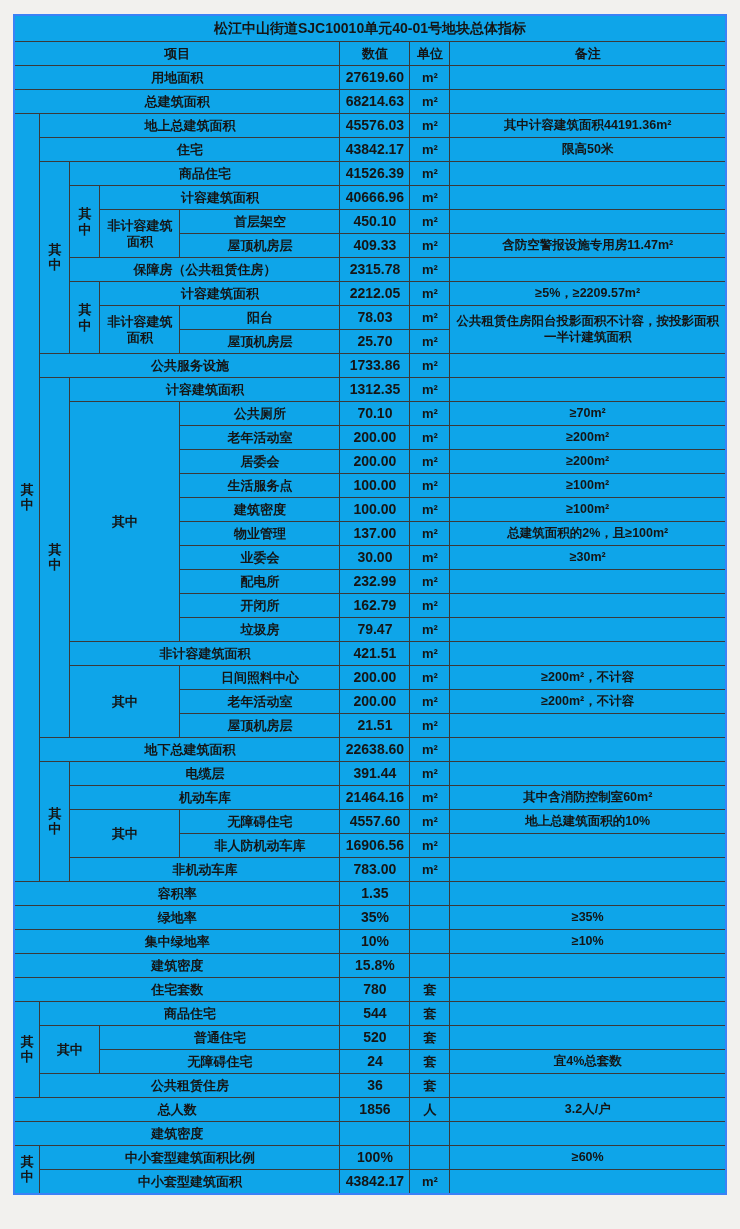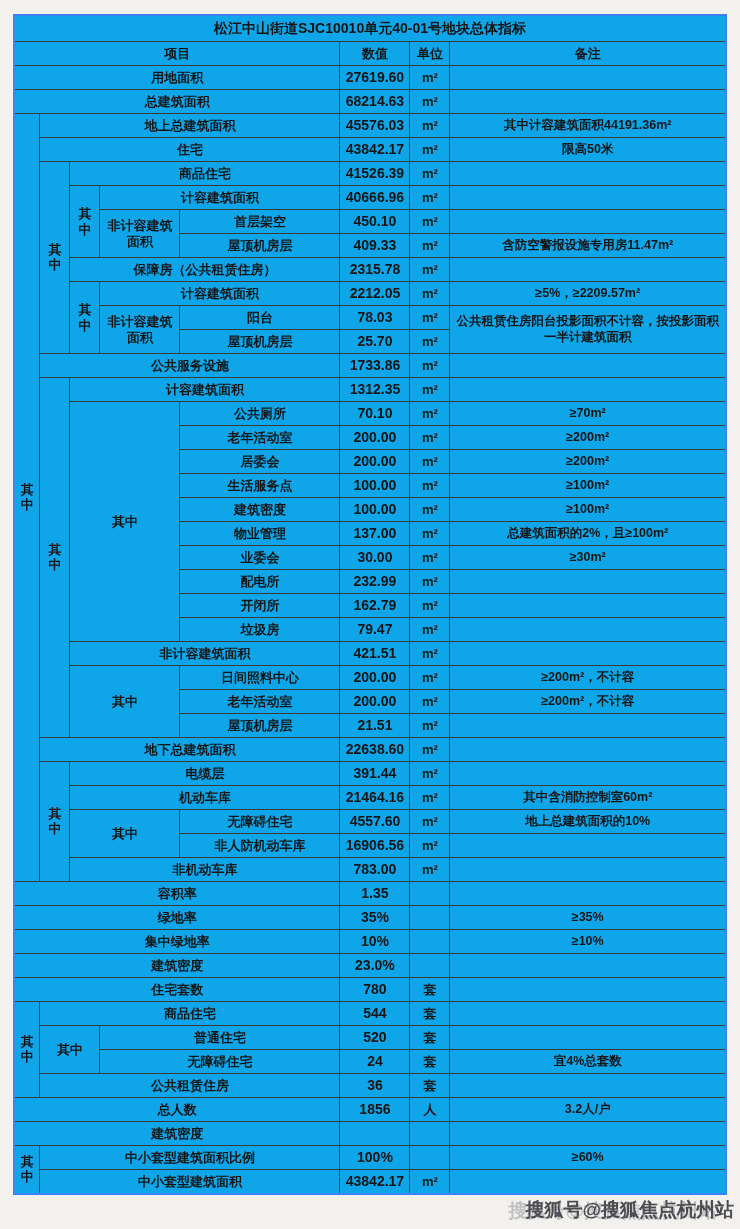--- a/index.html
+++ b/index.html
@@ -301,21 +301,21 @@
           <td class="rem">≥35%</td>
         </tr>
         <tr>
           <td colspan="5" class="item">集中绿地率</td>
           <td class="val">10%</td>
           <td class="unit"></td>
           <td class="rem">≥10%</td>
         </tr>
         <tr>
           <td colspan="5" class="item">建筑密度</td>
-          <td class="val">23.0%</td>
+          <td class="val">15.8%</td>
           <td class="unit"></td>
           <td class="rem"></td>
         </tr>
         <tr>
           <td colspan="5" class="item">住宅套数</td>
           <td class="val">780</td>
           <td class="unit">套</td>
           <td class="rem"></td>
         </tr>
         <tr>
@@ -370,14 +370,13 @@
           <td class="rem">≥60%</td>
         </tr>
         <tr>
           <td colspan="4" class="item">中小套型建筑面积</td>
           <td class="val">43842.17</td>
           <td class="unit">m²</td>
           <td class="rem"></td>
         </tr>
       </tbody>
   </table>
-  <div class="watermark">搜狐号@搜狐焦点杭州站</div>
 </div>
 
 </body></html>

